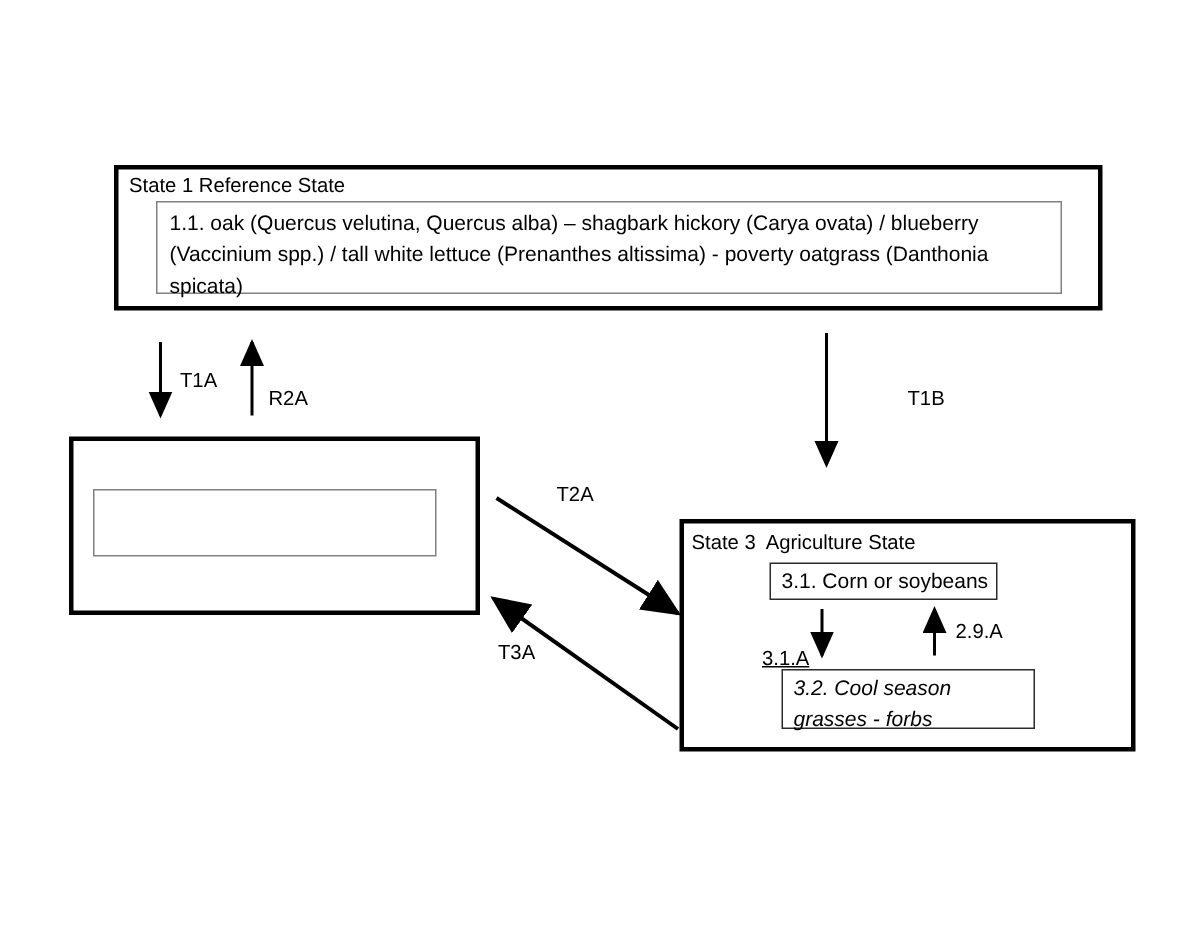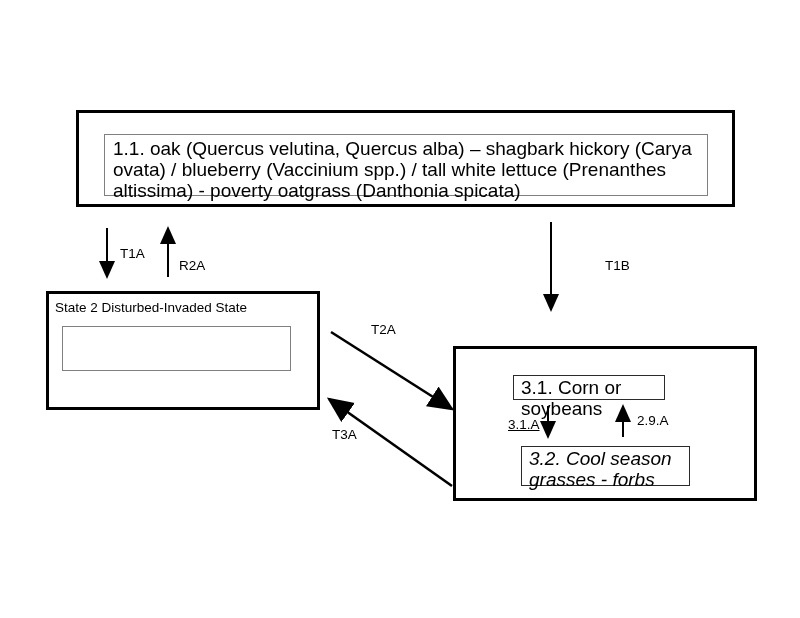--- a/index.html
+++ b/index.html
@@ -39,21 +39,21 @@
     position: absolute;
     border: 1px solid #808080;
     background: #ffffff;
     box-sizing: border-box;
   }
   .phase-box.dark {
     border: 1px solid #2b2b2b;
   }
   .phase-text {
     position: absolute;
-    font-size: 19px;
+    font-size: 14px;
     line-height: 21px;
     color: #000000;
   }
 
   
   .arrow-label {
     position: absolute;
     font-size: 13.5px;
     line-height: 16px;
     color: #000000;
@@ -70,43 +70,44 @@
     pointer-events: none;
   }
 </style>
 </head>
 <body>
 
 <div id="canvas">
 
   <div class="state-box" style="left:76px; top:110px; width:659px; height:97px;">
   </div>
+  <div class="state-title" style="left:86px; top:115px; width:400px;">State 1 Reference State</div>
   <div class="phase-box" style="left:104px; top:134px; width:604px; height:62px;"></div>
   <div class="phase-text" style="left:113px; top:138px; width:588px;">1.1. oak (Quercus velutina, Quercus alba) – shagbark hickory (Carya ovata) / blueberry (Vaccinium spp.) / tall white lettuce (Prenanthes altissima) -  poverty oatgrass (Danthonia spicata)</div>
 
   <div class="state-box" style="left:46px; top:291px; width:274px; height:119px;">
   </div>
-  <div class="state-title" style="left:55px; top:299px; width:260px;">State 2 Disturbed-Invaded State</div>
   <div class="phase-box" style="left:62px; top:326px; width:229px; height:45px;"></div>
 
   <div class="state-box" style="left:453px; top:346px; width:304px; height:155px;">
   </div>
+  <div class="state-title" style="left:461px; top:353px; width:280px;">State 3  Agriculture State</div>
 
   <div class="phase-box dark" style="left:513px; top:375px; width:152px; height:25px;"></div>
   <div class="phase-text" style="left:521px; top:377px; width:140px;">3.1. Corn or soybeans</div>
 
   <div class="phase-box dark" style="left:521px; top:446px; width:169px; height:40px;"></div>
   <div class="phase-text" style="left:529px; top:448px; width:156px;font-style:italic;">3.2. Cool season grasses - forbs</div>
 
   <div class="arrow-label" style="left:120px; top:246px;">T1A</div>
   <div class="arrow-label" style="left:179px; top:241px;margin-top:17px;">R2A</div>
   <div class="arrow-label" style="left:569px; top:258px;margin-left:36px;">T1B</div>
   <div class="arrow-label" style="left:371px; top:322px;">T2A</div>
   <div class="arrow-label" style="left:332px; top:427px;">T3A</div>
-  <div class="arrow-label" style="left:508px; top:417px;text-decoration:underline;">3.1.A</div>
+  <div class="arrow-label" style="left:508px; top:431px;text-decoration:underline;">3.1.A</div>
   <div class="arrow-label" style="left:637px; top:413px;">2.9.A</div>
 
   <svg id="arrow-layer" viewBox="0 0 800 618" xmlns="http://www.w3.org/2000/svg">
     <defs>
       <marker id="ah" markerWidth="10" markerHeight="10" refX="8" refY="4" orient="auto" markerUnits="strokeWidth">
         <path d="M0,0 L9,4 L0,8 z" fill="#000000"></path>
       </marker>
       <marker id="ah-thin" markerWidth="11" markerHeight="11" refX="9" refY="4.5" orient="auto" markerUnits="strokeWidth">
         <path d="M0,0 L10,4.5 L0,9 z" fill="#000000"></path>
       </marker>

